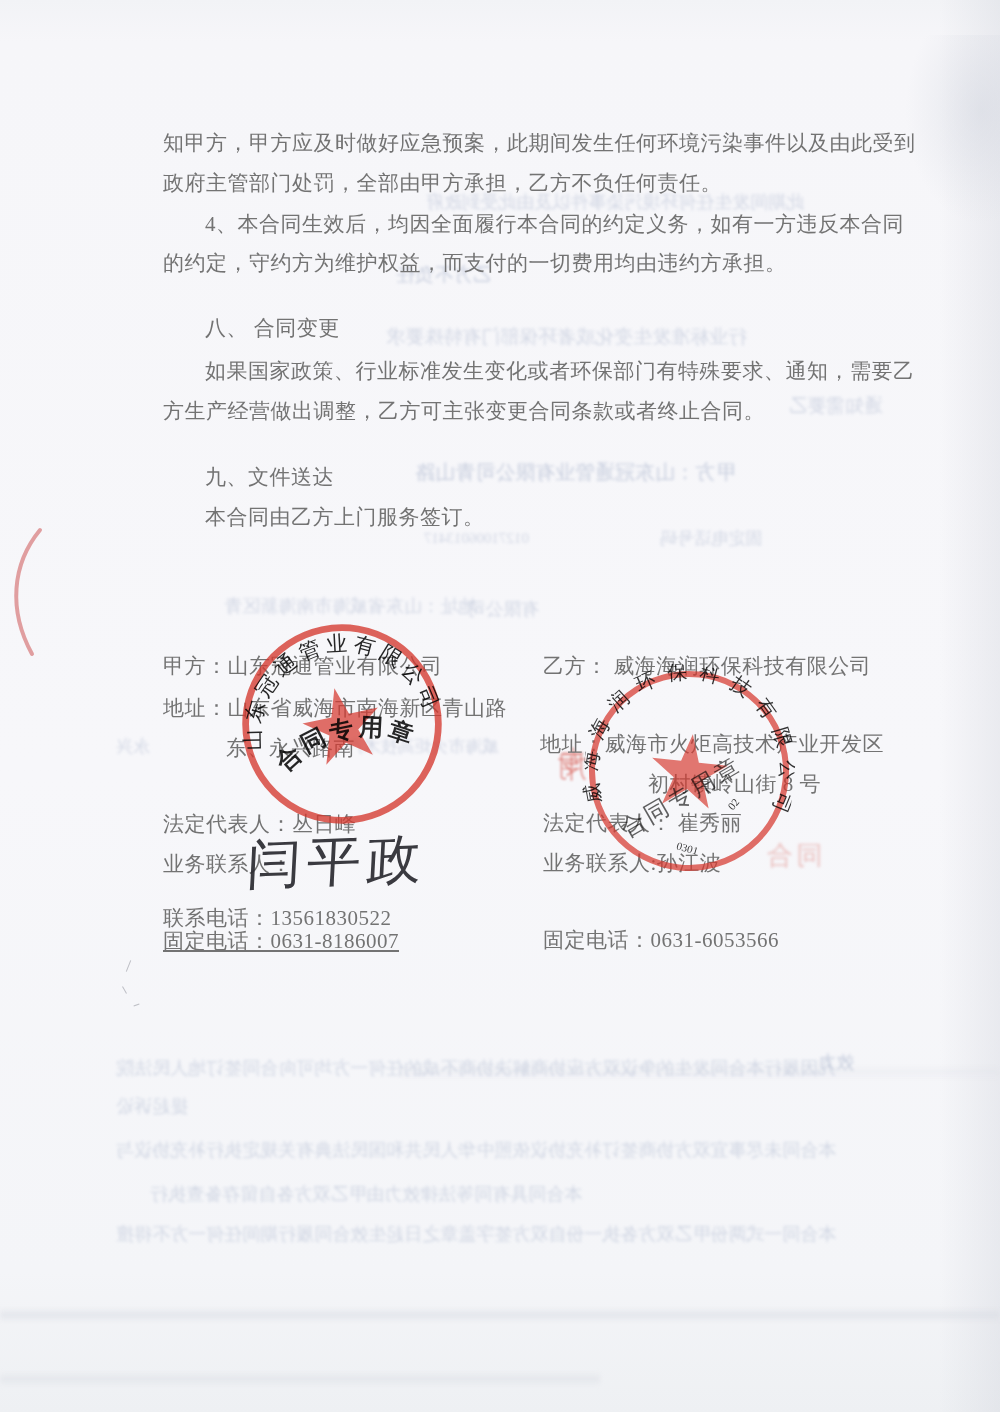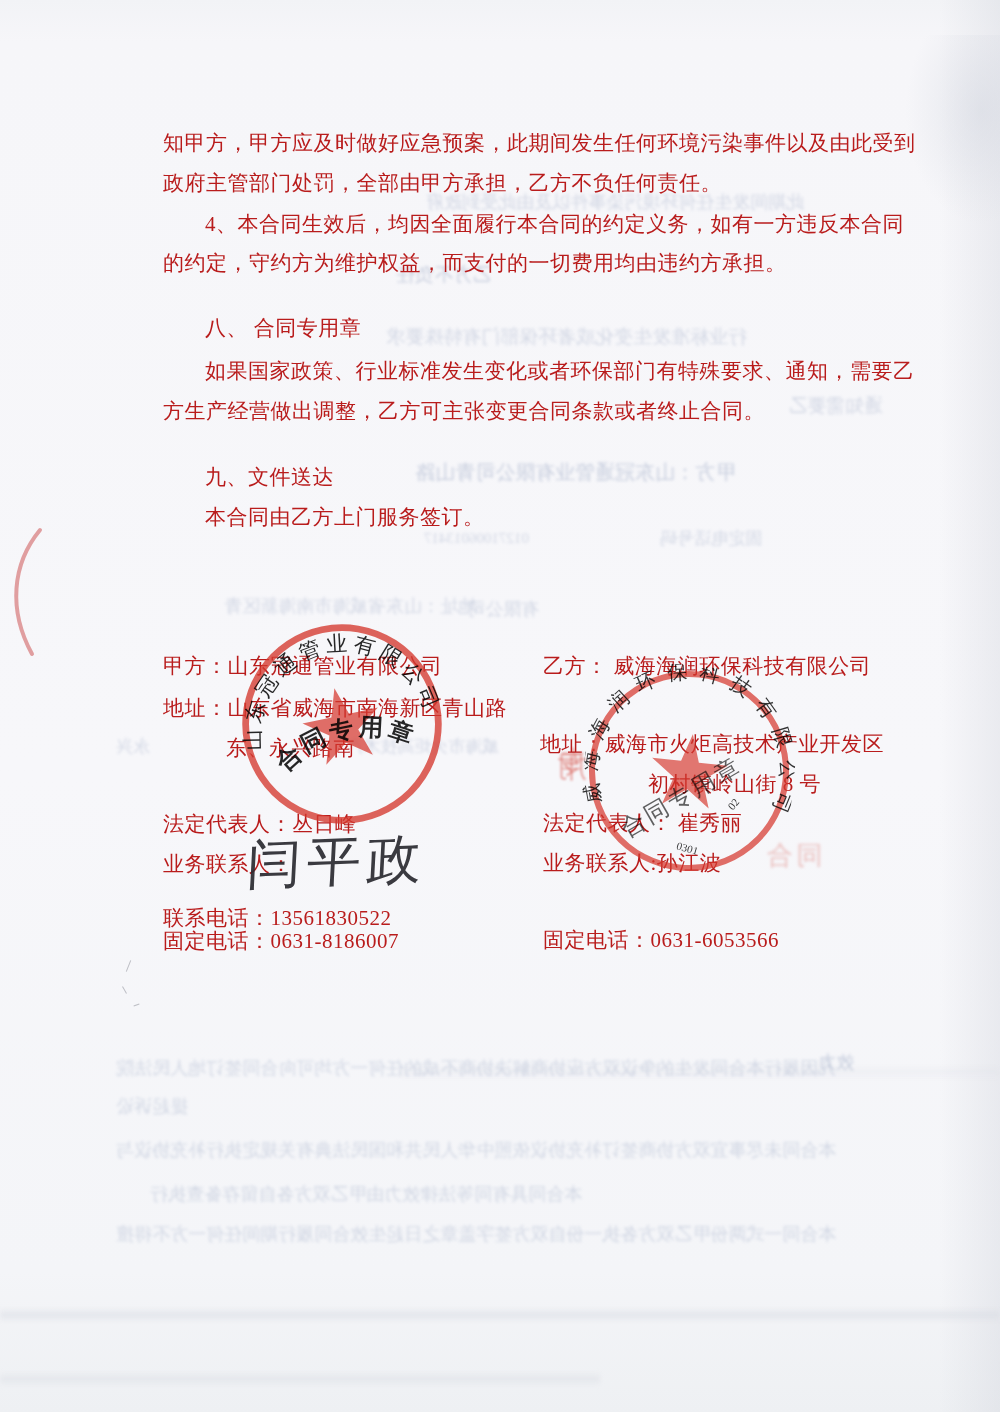--- a/index.html
+++ b/index.html
@@ -2,21 +2,21 @@
 <html><head>
 <meta charset="utf-8">
 <style>
   html,body{margin:0;padding:0;}
   body{
     width:1000px;height:1412px;position:relative;overflow:hidden;
     background:linear-gradient(180deg,#f2f3f6 0%,#f6f6f9 3%,#f7f7fa 55%,#f4f5f8 90%,#eef0f3 100%);
     font-family:"Liberation Serif","DejaVu Serif",serif;
   }
   .page{position:absolute;inset:0;}
-  .t{position:absolute;white-space:pre;font:21px/1.2 "Liberation Serif","DejaVu Serif",serif;color:#b91c1c;letter-spacing:.5px;}
+  .t{position:absolute;white-space:pre;font:21px/1.2 "Liberation Serif","DejaVu Serif",serif;color:#737373;letter-spacing:.5px;}
   .bleed{position:absolute;white-space:pre;font-family:"Liberation Serif","DejaVu Serif",serif;color:#7e8fb3;opacity:.30;filter:blur(1.6px);transform:scaleX(-1);}
   .sig{position:absolute;left:247px;top:826px;font:54px "DejaVu Sans","Liberation Sans",sans-serif;color:#2b2b31;transform:rotate(-2deg) skewX(-5deg);letter-spacing:6px;opacity:.92;}
   .seal{position:absolute;}
   .edge-shade{position:absolute;top:0;right:0;width:60px;height:100%;
     background:linear-gradient(90deg,rgba(205,208,216,0) 0%,rgba(203,206,215,.30) 100%);}
   .blotch{position:absolute;left:905px;top:35px;width:95px;height:190px;
     background:radial-gradient(ellipse at 80% 40%,rgba(206,210,220,.45),rgba(206,210,220,0) 70%);}
   .crease{position:absolute;left:0;width:100%;height:14px;filter:blur(2px);}
   .crease.c1{top:1308px;background:linear-gradient(180deg,rgba(255,255,255,0),rgba(214,217,225,.55) 50%,rgba(255,255,255,0));}
   .crease.c2{top:1372px;width:60%;background:linear-gradient(180deg,rgba(255,255,255,0),rgba(216,219,227,.45) 50%,rgba(255,255,255,0));}
@@ -60,34 +60,34 @@
 
   <svg class="seal" style="left:0;top:522px;" width="60" height="140" viewBox="0 0 60 140">
     <path d="M 40,8 C 12,42 8,88 32,132" fill="none" stroke="rgba(205,85,85,.55)" stroke-width="4" stroke-linecap="round"></path>
   </svg>
 
   <div class="t" style="left:163px;top:131px;">知甲方，甲方应及时做好应急预案，此期间发生任何环境污染事件以及由此受到</div>
   <div class="t" style="left:163px;top:171px;">政府主管部门处罚，全部由甲方承担，乙方不负任何责任。</div>
   <div class="t" style="left:205px;top:212px;text-align:right;">4、本合同生效后，均因全面履行本合同的约定义务，如有一方违反本合同</div>
   <div class="t" style="left:163px;top:251px;">的约定，守约方为维护权益，而支付的一切费用均由违约方承担。</div>
 
-  <div class="t" style="left:205px;top:316px;">八、 合同专用章</div>
+  <div class="t" style="left:205px;top:316px;">八、 合同变更</div>
   <div class="t" style="left:205px;top:359px;">如果国家政策、行业标准发生变化或者环保部门有特殊要求、通知，需要乙</div>
   <div class="t" style="left:163px;top:399px;">方生产经营做出调整，乙方可主张变更合同条款或者终止合同。</div>
 
   <div class="t" style="left:205px;top:465px;">九、文件送达</div>
   <div class="t" style="left:205px;top:505px;">本合同由乙方上门服务签订。</div>
 
   <div class="t" style="left:163px;top:654px;">甲方：山东冠通管业有限公司</div>
   <div class="t" style="left:163px;top:696px;">地址：山东省威海市南海新区青山路</div>
   <div class="t" style="left:226px;top:736px;">东、永兴路南</div>
   <div class="t" style="left:163px;top:812px;">法定代表人：丛日峰</div>
   <div class="t" style="left:163px;top:852px;">业务联系人：</div>
   <div class="t" style="left:163px;top:891px;margin-top:15px;">联系电话：13561830522</div>
-  <div class="t" style="left:163px;top:929px;">固定电话：0631-8186007</div>
+  <div class="t" style="left:163px;top:929px;text-decoration:underline;">固定电话：0631-8186007</div>
 
   <div class="sig">闫平政</div>
 
   <div class="t" style="left:543px;top:654px;">乙方： 威海海润环保科技有限公司</div>
   <div class="t" style="left:540px;top:732px;">地址：威海市火炬高技术产业开发区</div>
   <div class="t" style="left:648px;top:772px;">初村镇岭山街 8 号</div>
   <div class="t" style="left:543px;top:811px;">法定代表人： 崔秀丽</div>
   <div class="t" style="left:543px;top:851px;">业务联系人:孙江波</div>
   <div class="t" style="left:543px;top:928px;">固定电话：0631-6053566</div>
 

